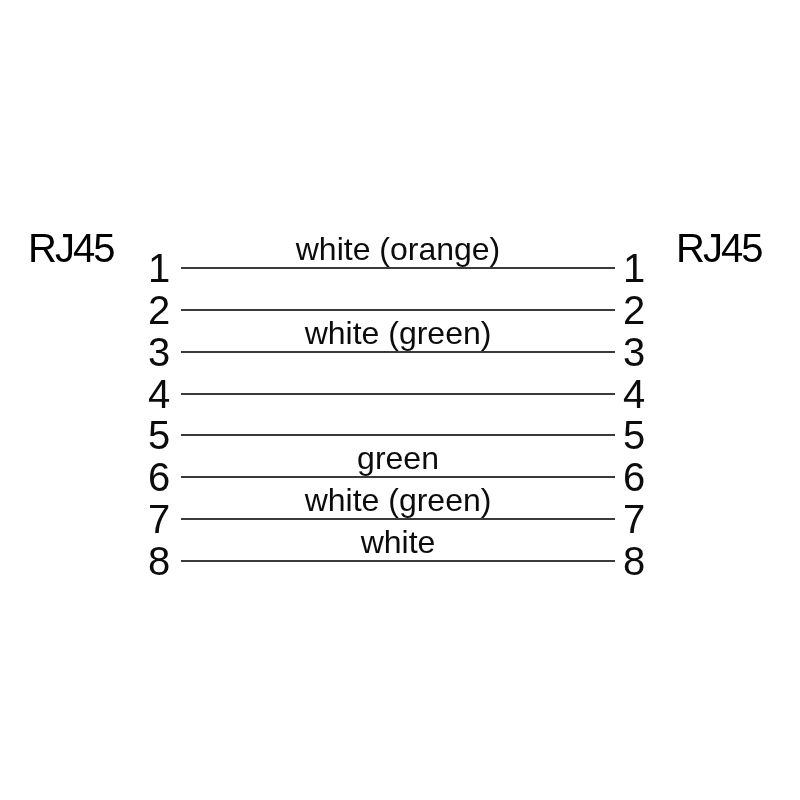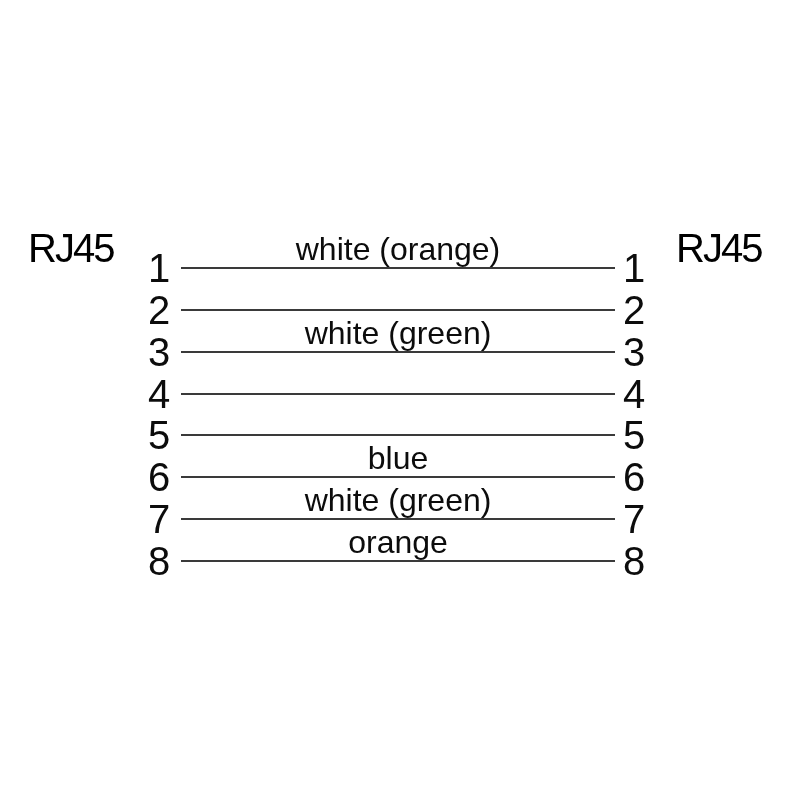--- a/index.html
+++ b/index.html
@@ -102,32 +102,32 @@
   </div>
 
   <div class="wire-row" style="--i:4">
     <div class="pin-number pin-left">5</div>
     <div class="wire-line"></div>
     <div class="pin-number pin-right">5</div>
   </div>
 
   <div class="wire-row" style="--i:5">
     <div class="pin-number pin-left">6</div>
-    <div class="wire-label">blue</div>
+    <div class="wire-label">green</div>
     <div class="wire-line"></div>
     <div class="pin-number pin-right">6</div>
   </div>
 
   <div class="wire-row" style="--i:6">
     <div class="pin-number pin-left">7</div>
     <div class="wire-label">white (green)</div>
     <div class="wire-line"></div>
     <div class="pin-number pin-right">7</div>
   </div>
 
   <div class="wire-row" style="--i:7">
     <div class="pin-number pin-left">8</div>
-    <div class="wire-label">orange</div>
+    <div class="wire-label">white</div>
     <div class="wire-line"></div>
     <div class="pin-number pin-right">8</div>
   </div>
 
 </div>
 
 </body></html>

